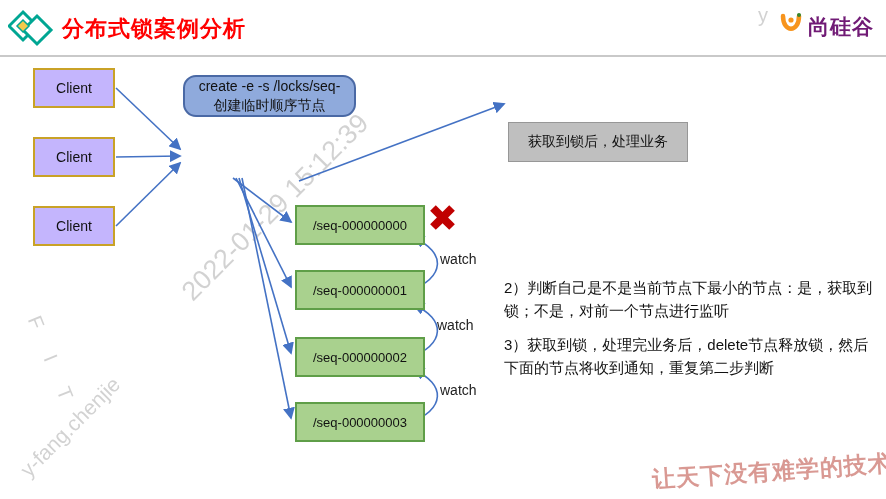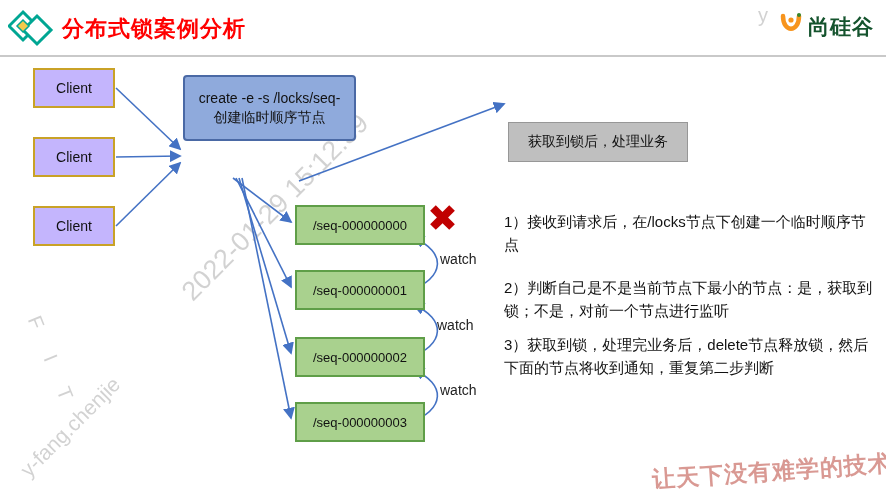--- a/index.html
+++ b/index.html
@@ -5,27 +5,27 @@
   * { margin:0; padding:0; box-sizing:border-box; }
   html,body { background:#e9e9e9; }
   body { font-family:"Liberation Sans","DejaVu Sans",sans-serif; }
   .slide { position:relative; width:886px; height:499px; background:#ffffff; overflow:hidden; margin:0 auto; }
 
   
   .hdr-line { position:absolute; left:0; top:55px; width:886px; height:2px; background:#c9c9c9; }
   .logo-left { position:absolute; left:8px; top:7px; }
   .page-title { position:absolute; left:62px; top:14px; font-size:22px; font-weight:bold; color:#ff0000; letter-spacing:1px; }
   .brand { position:absolute; right:12px; top:11px; display:flex; align-items:center; gap:3px; }
-  .brand-text { font-size:21px; font-weight:bold; color:#14532d; letter-spacing:1px;text-align:center; }
+  .brand-text { font-size:21px; font-weight:bold; color:#701a75; letter-spacing:1px;text-align:center; }
 
   
   .box { position:absolute; display:flex; align-items:center; justify-content:center; text-align:center; font-size:14px; color:#111; }
   .client { left:33px; width:82px; height:40px; background:#c4b5fd; border:2px solid #C9A227; }
   .client1 { top:68px; } .client2 { top:137px; } .client3 { top:206px; }
-  .create { left:183px; top:75px; width:173px; height:66px; background:#8FAADC; border:2px solid #4A69A5; border-radius:4px; flex-direction:column; line-height:1.35; }
+  .create { left:183px; top:75px; width:173px; height:42px; background:#8FAADC; border:2px solid #4A69A5; border-radius:13px; flex-direction:column; line-height:1.35; }
   .locks { left:183px; top:135px; width:112px; height:42px; background:#F4A67F; border:2px solid #E0633F; }
   .result { left:508px; top:82px; width:180px; height:40px; background:#BFBFBF; border:1.5px solid #979797;margin-top:40px; }
   .seq { left:295px; width:130px; height:40px; background:#A9D18E; border:2px solid #5F9E48; font-size:13px; }
   .seq1 { top:205px; } .seq2 { top:270px; } .seq3 { top:337px; } .seq4 { top:402px; }
 
   .fail-x { position:absolute; left:427px; top:200px; font-size:37px; font-weight:900; color:#C00000; line-height:1; }
   .watch { position:absolute; font-size:14px; color:#222; }
   .watch1 { left:440px; top:251px; } .watch2 { left:437px; top:317px; } .watch3 { left:440px; top:382px; }
 
   
@@ -110,17 +110,16 @@
   <div class="box seq seq2">/seq-000000001</div>
   <div class="box seq seq3">/seq-000000002</div>
   <div class="box seq seq4">/seq-000000003</div>
 
   <div class="fail-x">✖</div>
 
   <span class="watch watch1">watch</span>
   <span class="watch watch2">watch</span>
   <span class="watch watch3">watch</span>
 
-  <div class="step step1">1）接收到请求后，在/locks节点下创建一个临时顺序节点</div>
   <div class="step step2">2）判断自己是不是当前节点下最小的节点：是，获取到锁；不是，对前一个节点进行监听</div>
   <div class="step step3">3）获取到锁，处理完业务后，delete节点释放锁，然后下面的节点将收到通知，重复第二步判断</div>
 
 </div>
 
 </body></html>

